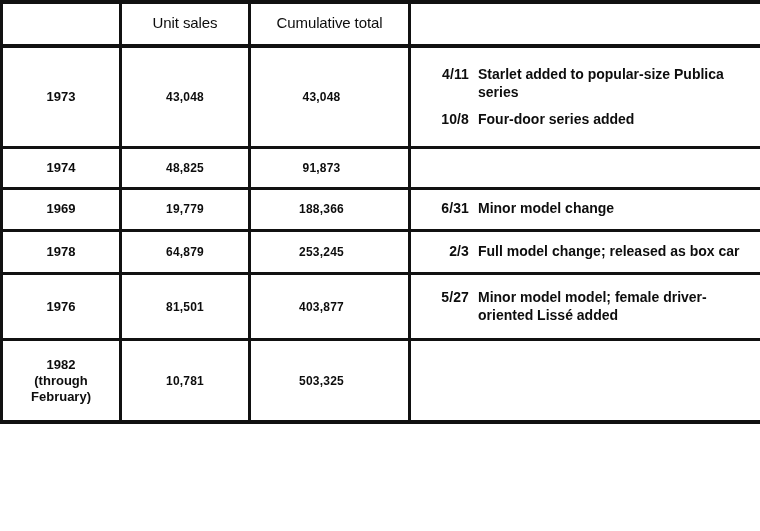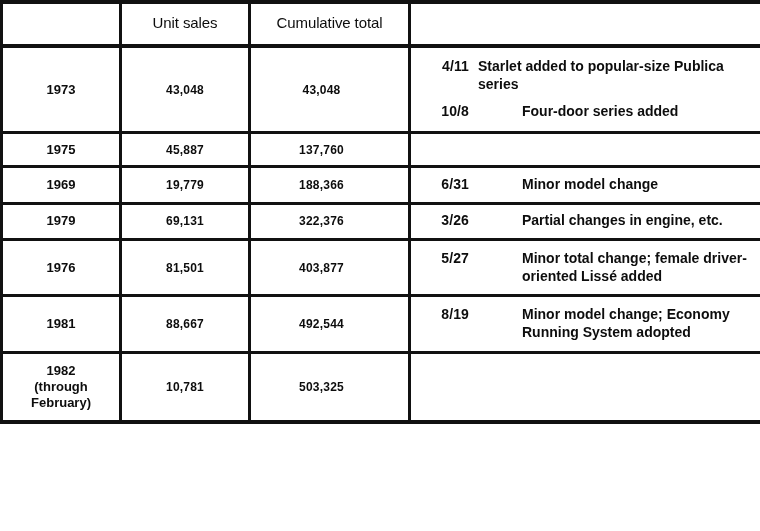--- a/index.html
+++ b/index.html
@@ -83,21 +83,21 @@
     min-height: 1px;
   }
   .note-line {
     display: flex;
     align-items: flex-start;
     font-size: 14px;
     font-weight: bold;
     line-height: 1.28;
     margin-bottom: 9px;
   }
-  .note-line:last-child { margin-bottom: 0; gap: 44px; }
+  .note-line:last-child { margin-bottom: 0; }
   .note-date {
     flex: 0 0 58px;
     width: 58px;
     text-align: right;
     padding-right: 9px;
     white-space: nowrap;
     letter-spacing: 0.1px;
   }
   .note-text {
     flex: 1 1 auto;
@@ -134,75 +134,62 @@
               <span class="note-text">Starlet added to popular-size Publica series</span>
             </div>
             <div class="note-line">
               <span class="note-date">10/8</span>
               <span class="note-text">Four-door series added</span>
             </div>
           </div>
         </td>
       </tr>
       <tr class="data-row">
-        <td class="cell first-col year-cell">1975</td>
-        <td class="cell num-cell">45,887</td>
-        <td class="cell num-cell cumul">137,760</td>
+        <td class="cell first-col year-cell">1974</td>
+        <td class="cell num-cell">48,825</td>
+        <td class="cell num-cell cumul">91,873</td>
         <td class="cell notes-col">
           <div class="notes-wrap"></div>
         </td>
       </tr>
       <tr class="data-row">
         <td class="cell first-col year-cell">1969</td>
         <td class="cell num-cell">19,779</td>
         <td class="cell num-cell cumul">188,366</td>
         <td class="cell notes-col">
           <div class="notes-wrap">
             <div class="note-line">
               <span class="note-date">6/31</span>
               <span class="note-text">Minor model change</span>
             </div>
           </div>
         </td>
       </tr>
       <tr class="data-row">
-        <td class="cell first-col year-cell">1979</td>
-        <td class="cell num-cell">69,131</td>
-        <td class="cell num-cell cumul">322,376</td>
-        <td class="cell notes-col">
-          <div class="notes-wrap">
-            <div class="note-line">
-              <span class="note-date">3/26</span>
-              <span class="note-text">Partial changes in engine, etc.</span>
+        <td class="cell first-col year-cell">1978</td>
+        <td class="cell num-cell">64,879</td>
+        <td class="cell num-cell cumul">253,245</td>
+        <td class="cell notes-col">
+          <div class="notes-wrap">
+            <div class="note-line">
+              <span class="note-date">2/3</span>
+              <span class="note-text">Full model change; released as box car</span>
             </div>
           </div>
         </td>
       </tr>
       <tr class="data-row">
         <td class="cell first-col year-cell">1976</td>
         <td class="cell num-cell">81,501</td>
         <td class="cell num-cell cumul">403,877</td>
         <td class="cell notes-col">
           <div class="notes-wrap">
             <div class="note-line">
               <span class="note-date">5/27</span>
-              <span class="note-text">Minor total change; female driver-oriented Lissé added</span>
-            </div>
-          </div>
-        </td>
-      </tr>
-      <tr class="data-row">
-        <td class="cell first-col year-cell">1981</td>
-        <td class="cell num-cell">88,667</td>
-        <td class="cell num-cell cumul">492,544</td>
-        <td class="cell notes-col">
-          <div class="notes-wrap">
-            <div class="note-line">
-              <span class="note-date">8/19</span>
-              <span class="note-text">Minor model change; Economy Running System adopted</span>
+              <span class="note-text">Minor model model; female driver-oriented Lissé added</span>
             </div>
           </div>
         </td>
       </tr>
       <tr class="data-row last-row">
         <td class="cell first-col year-cell">1982
 (through
 February)</td>
         <td class="cell num-cell">10,781</td>
         <td class="cell num-cell cumul">503,325</td>

